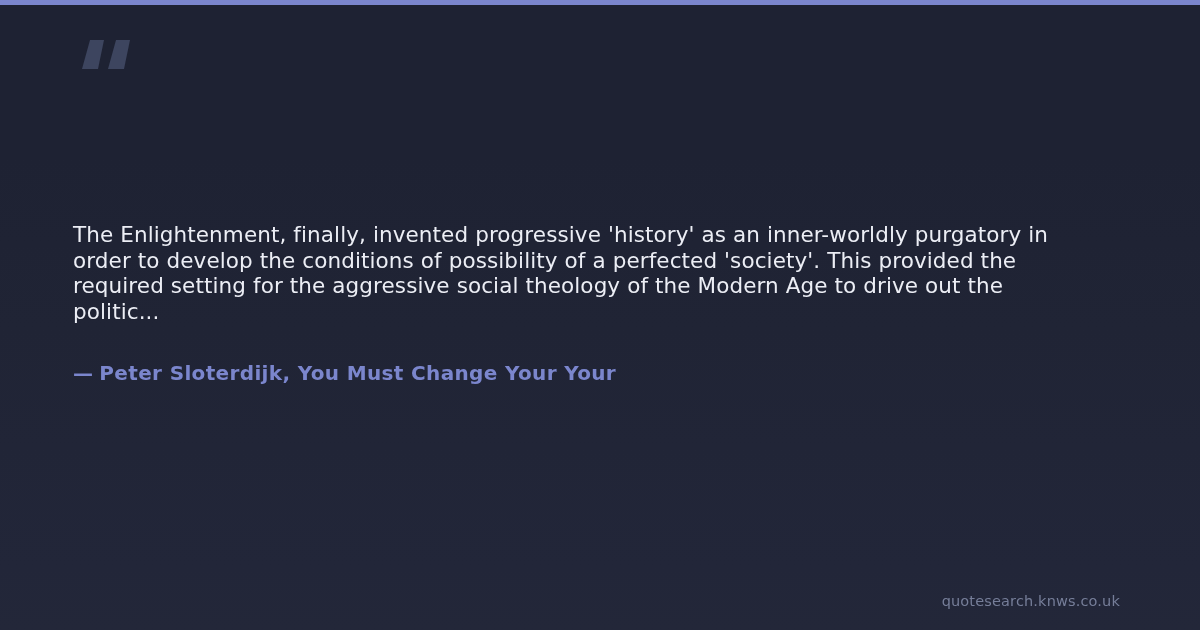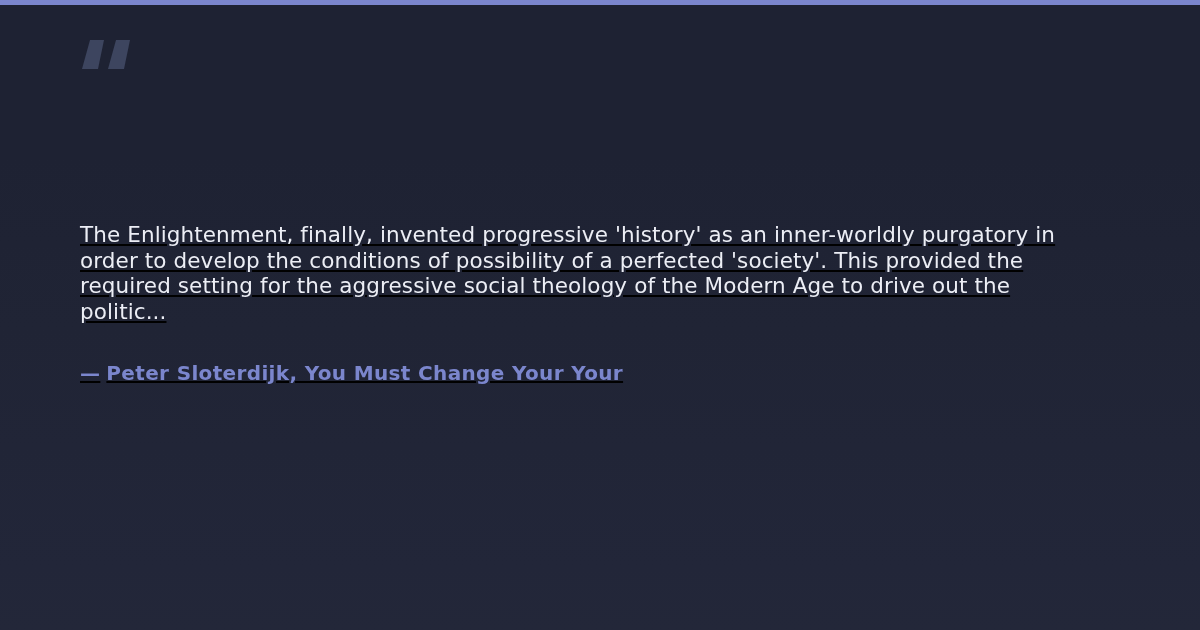--- a/index.html
+++ b/index.html
@@ -37,24 +37,23 @@
     left: 80px;
     top: 22px;
     width: 60px;
     height: 62px;
   }
 
   .quote-mark svg { display: block; }
 
   .content {
     position: absolute;
-    left: 80px;
+    left: 73px;
     top: 222px;
     width: 1030px;
-    text-decoration: underline;
   }
 
   .quote-text {
     font-size: 21.5px;
     line-height: 25.6px;
     color: #eceef5;
     font-weight: 400;
     letter-spacing: 0.1px;
     width: 1022px;
   }
@@ -97,14 +96,15 @@
   </div>
 
   <div class="content">
     <div class="quote-text">The Enlightenment, finally, invented progressive 'history' as an inner-worldly purgatory in order to develop the conditions of possibility of a perfected 'society'. This provided the required setting for the aggressive social theology of the Modern Age to drive out the politic...</div>
 
     <div class="attribution">
       <span class="dash">—</span><span>Peter Sloterdijk, You Must Change Your Your</span>
     </div>
   </div>
 
+  <div class="footer-url">quotesearch.knws.co.uk</div>
 
 </div>
 
 </body></html>

